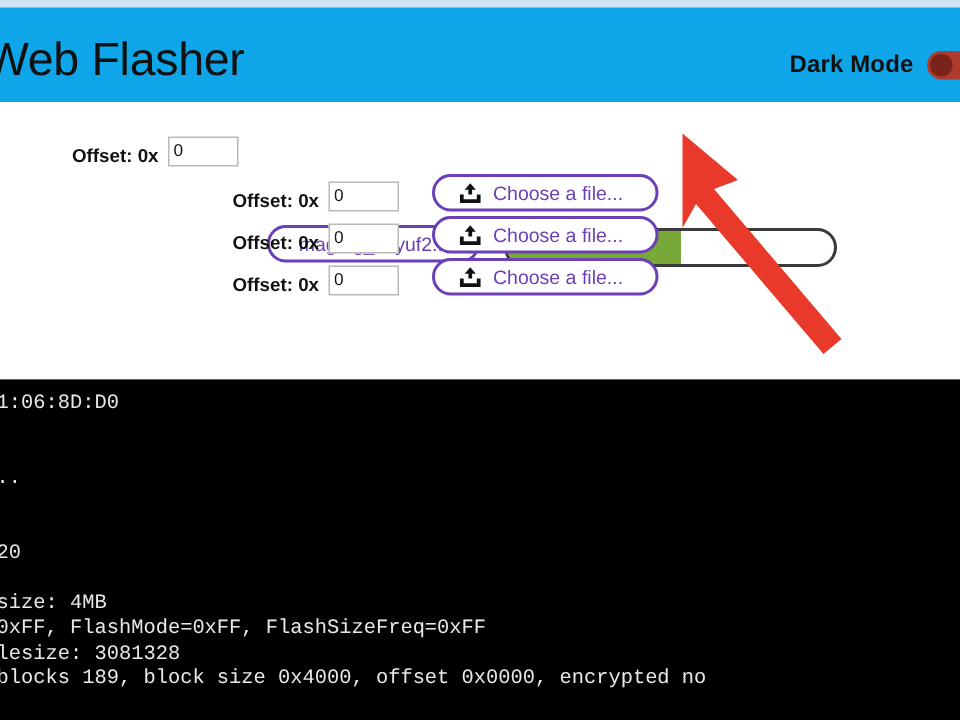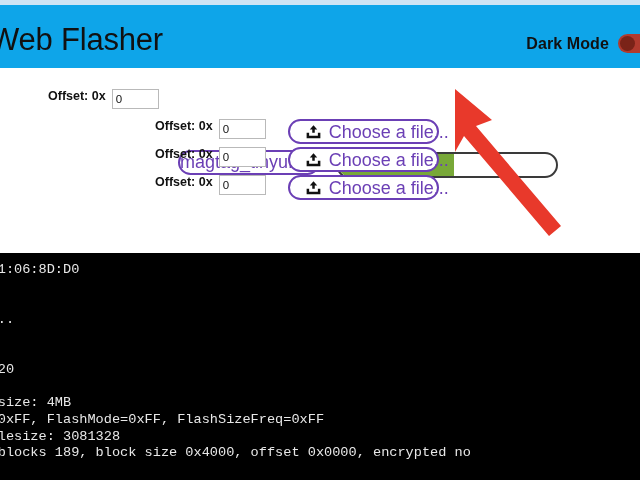--- a/index.html
+++ b/index.html
@@ -87,21 +87,21 @@
     position: absolute;
     top: 68px; left: 0;
     width: 640px;
     height: 185px;
     background: #ffffff;
   }
 
   .row {
     position: absolute;
     display: flex;
-    align-items: flex-start;
+    align-items: flex-end;
     height: 22px;
   }
 
   .row-main   { top: 21px;  left: 48px; }
   .row-part-1 { top: 51px;  left: 155px; }
   .row-part-2 { top: 79px;  left: 155px; }
   .row-part-3 { top: 107px; left: 155px; }
 
   .offset-label {
     font-size: 12.5px;
@@ -124,21 +124,21 @@
     outline: none;
   }
 
   
   .pill {
     border: 2px solid #6b3fb5;
     border-radius: 16px;
     background: #ffffff;
     color: #6b3fb5;
     font-family: "Liberation Sans", sans-serif;
-    font-size: 18px;
+    font-size: 13px;
     height: 25px;
     display: inline-flex;
     align-items: center;
     justify-content: center;
     cursor: pointer;
     white-space: nowrap;
     padding: 0 12px;
   }
 
   .firmware-select {

